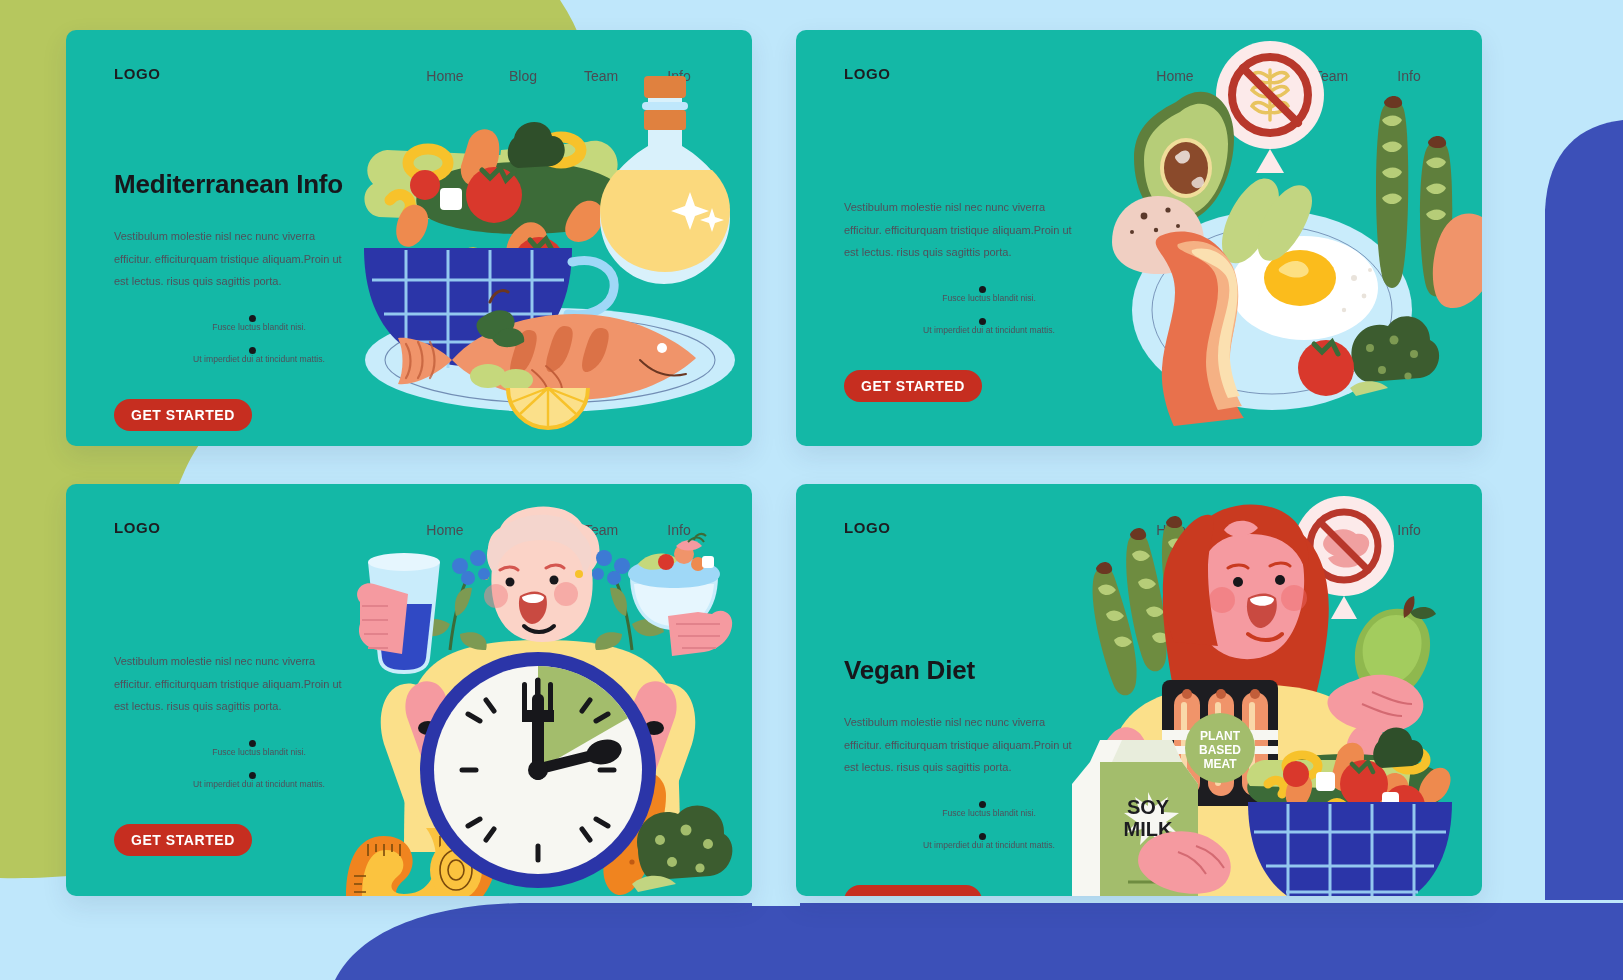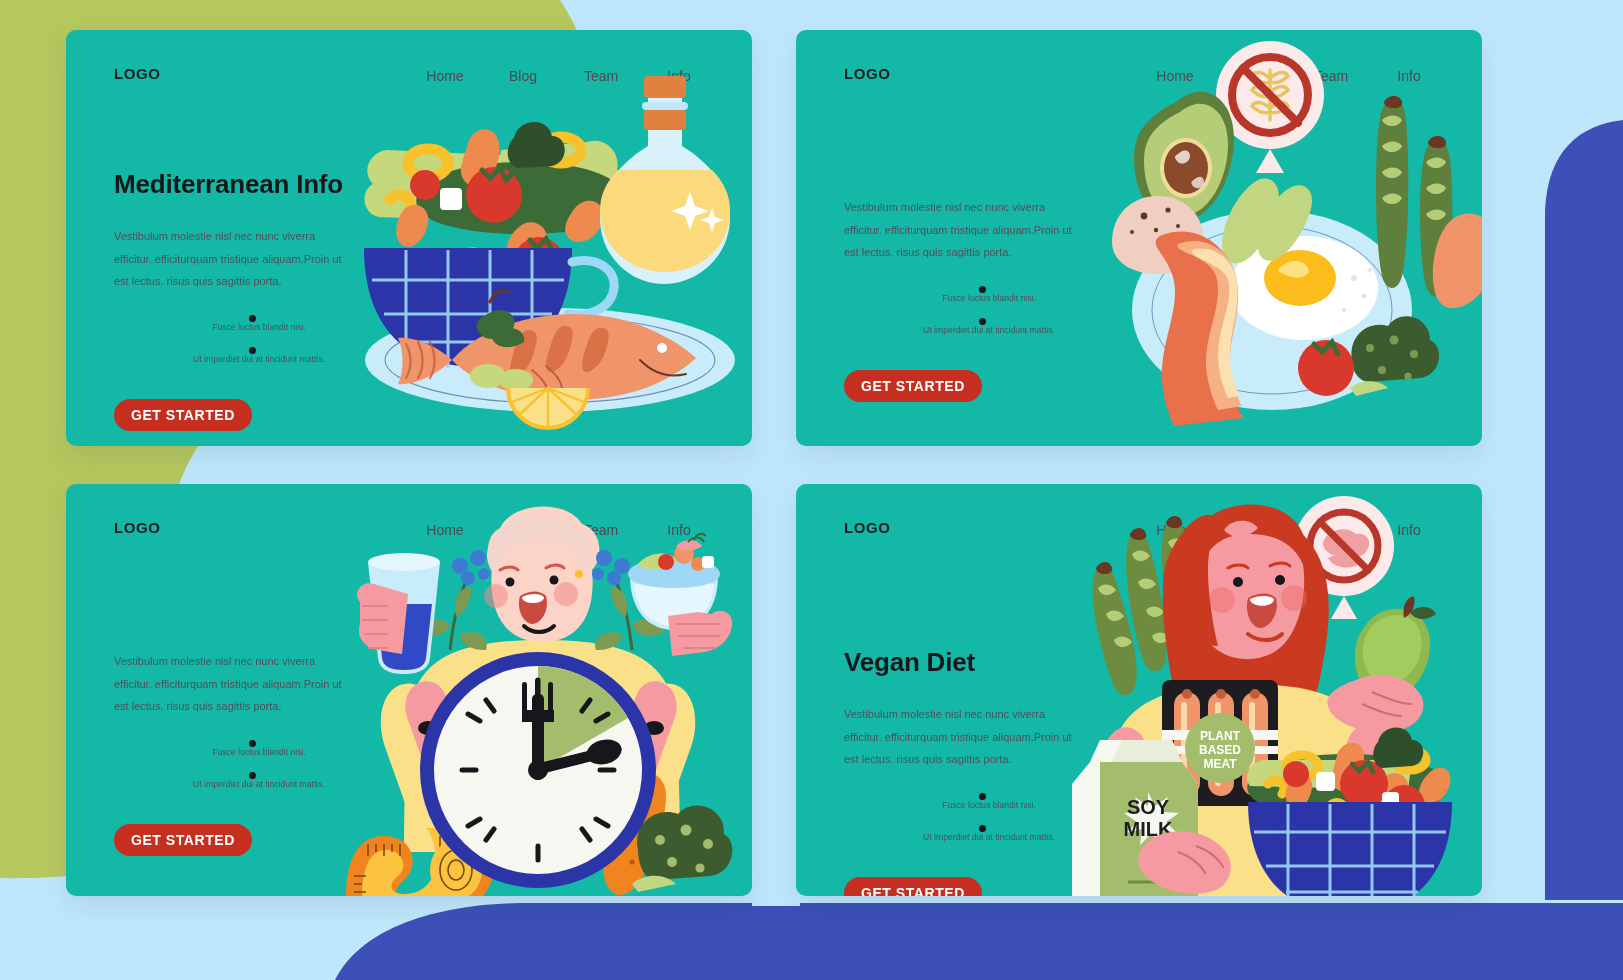--- a/index.html
+++ b/index.html
@@ -30,21 +30,21 @@
     position:absolute; left:48px; top:35px;
     font-size:15px; font-weight:700; letter-spacing:.6px; color:#1d1d21;
   }
   .nav { position:absolute; right:34px; top:38px; display:flex; }
   .nav a {
     display:block; font-size:14px; color:#4b4b52;
     text-decoration:none; width:78px; text-align:center;
   }
 
   .content { position:absolute; left:48px; top:140px; width:290px; }
-  #card-3 .content { top:164px; }
+  #card-3 .content { top:172px; }
   .title {
     font-size:26px; line-height:1.12; font-weight:700;
     color:#17171b; letter-spacing:-.2px;
   }
   .para {
     margin-top:26px; font-size:11px; line-height:2.05;
     color:#50505a; width:230px;
   }
   .bullets { margin-top:22px; }
   .bullet { display:flex; align-items:center; margin-bottom:15px;flex-direction:column; }

